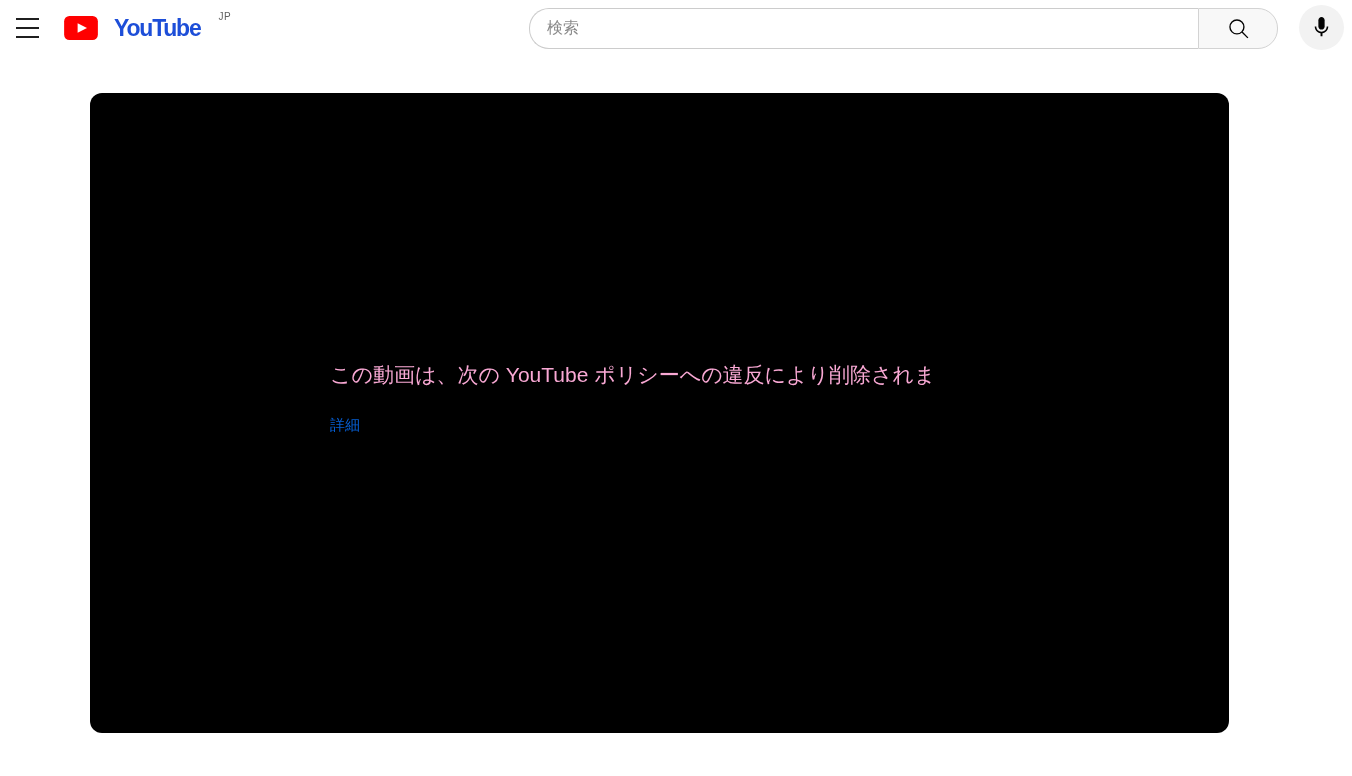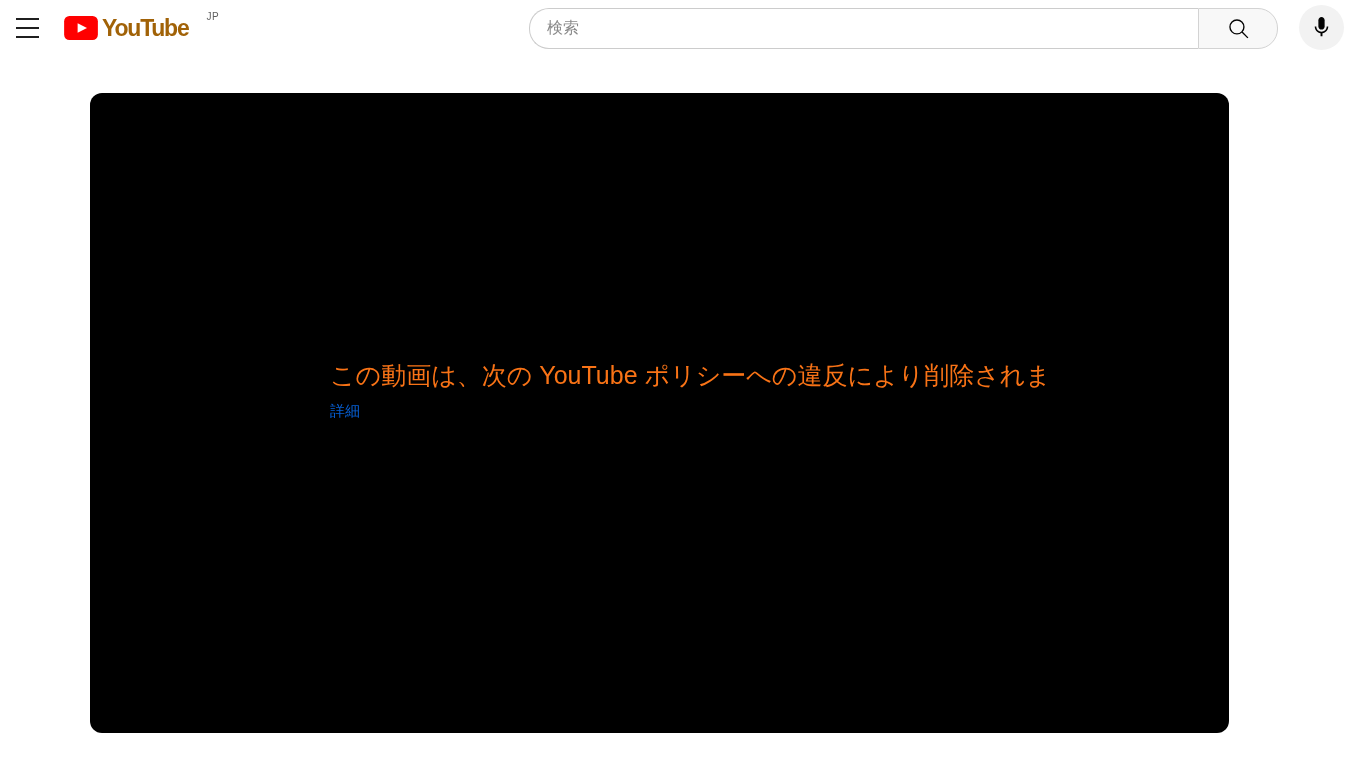--- a/index.html
+++ b/index.html
@@ -26,22 +26,22 @@
   .hamburger { display: flex; flex-direction: column; gap: 7px; }
   .hamburger span { display: block; width: 23px; height: 2px; background: #1f1f1f; }
 
   .logo {
     position: absolute; left: 64px; top: 11px;
     display: flex; align-items: flex-start;
     cursor: pointer; text-decoration: none;
   }
   .logo-play { width: 34px; height: 24px; margin-top: 5px; }
   .logo-word {
-    font-size: 23px; font-weight: bold; color: #a16207;
-    letter-spacing: -1.2px; line-height: 24px; margin-left: 4px; margin-top: 5px;
+    font-size: 23px; font-weight: bold; color: #1d4ed8;
+    letter-spacing: -1.2px; line-height: 24px; margin-left: 16px; margin-top: 5px;
   }
   .logo-country {
     font-size: 10px; color: #606060; margin-left: 18px; margin-top: 0px;
     letter-spacing: 0.5px;
   }
 
   .search-area { position: absolute; left: 529px; top: 7px; height: 42px; display: flex; align-items: center; }
   .search-input-wrap {
     width: 669px; height: 41px;
     border: 1px solid #ccc;
@@ -83,28 +83,28 @@
     width: 1139px; height: 640px;
     background: #000000;
     border-radius: 12px;
   }
   .player-message {
     position: absolute;
     left: 240px; top: 262px;
     width: 880px;
   }
   .msg-line {
-    color: #f97316;
-    font-size: 25px;
+    color: #f9a8d4;
+    font-size: 21px;
     line-height: 40px;
     font-weight: 400;
   }
   .details-link {
     display: inline-block;
-    margin-top: 7px;
+    margin-top: 21px;
     font-size: 15px;
     text-decoration: none;
     cursor: pointer;
   }
 </style>
 </head>
 <body>
 
 <header class="header">
 

